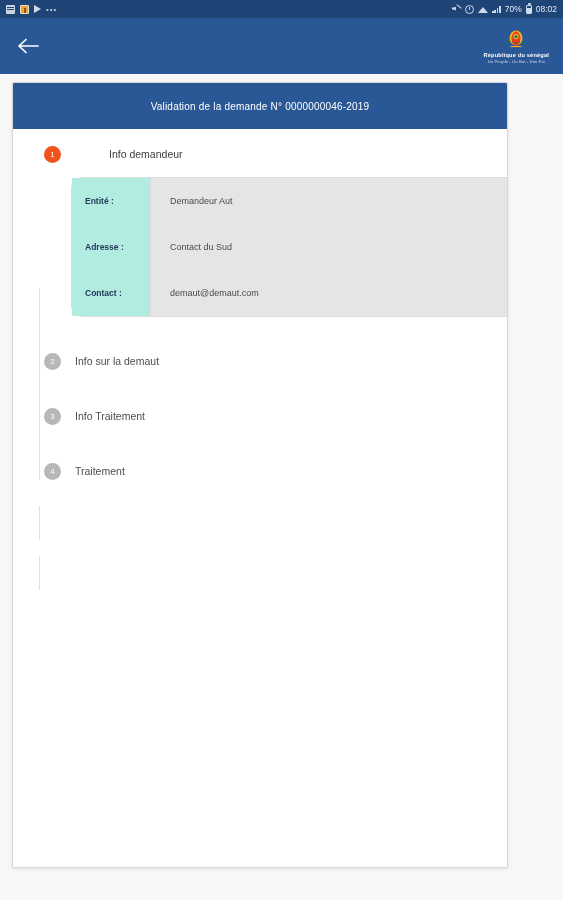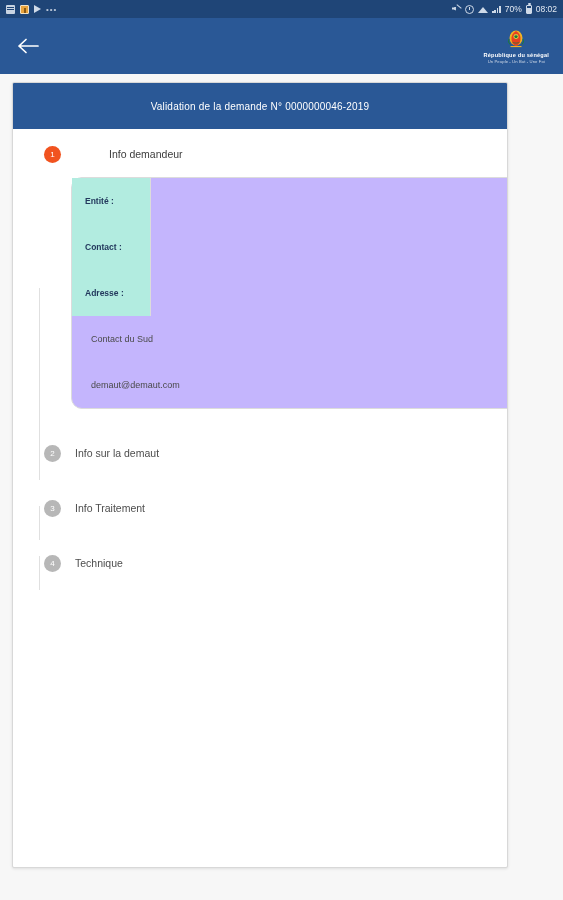--- a/index.html
+++ b/index.html
@@ -104,24 +104,23 @@
     background:#e0e0e0; z-index:1;
   }
   .seg1 { top: 159px; height: 192px; }
   .seg2 { top: 377px; height: 34px; }
   .seg3 { top: 427px; height: 34px; }
 
   
   .info-wrap { margin: 12px 0 0 44px; width: 475px; }
   .info-panel {
     border: 1px solid #dcdcdc;
-    background:#c4b5fd;
+    background:#e5e5e5;
     display:flex;
     border-radius:11px;
-    flex-direction:column;
   }
   .info-labels {
     background:#b2ece0;
     width: 79px;
     flex: 0 0 79px;
     display:flex; flex-direction:column;
     border-right: 1px solid #dcdcdc;
   }
   .info-values { flex:1; display:flex; flex-direction:column; }
   .info-row {
@@ -197,41 +196,42 @@
 
         <div class="step active">
           <div class="step-circle">1</div>
           <div class="step-label">Info demandeur</div>
         </div>
 
         <div class="info-wrap">
           <div class="info-panel">
             <div class="info-labels">
               <div class="info-row">Entité :</div>
+              <div class="info-row">Adresse :</div>
               <div class="info-row">Contact :</div>
-              <div class="info-row">Adresse :</div>
             </div>
             <div class="info-values">
+              <div class="info-row">Demandeur Aut</div>
               <div class="info-row">Contact du Sud</div>
               <div class="info-row">demaut@demaut.com</div>
             </div>
           </div>
         </div>
 
         <div class="step step-3">
           <div class="step-circle">2</div>
           <div class="step-label">Info sur la demaut</div>
         </div>
 
         <div class="step step-3">
           <div class="step-circle">3</div>
           <div class="step-label">Info Traitement</div>
         </div>
 
         <div class="step step-4">
           <div class="step-circle">4</div>
-          <div class="step-label">Technique</div>
+          <div class="step-label">Traitement</div>
         </div>
 
       </div>
     </div>
   </div>
 </div>
 
 </body></html>

